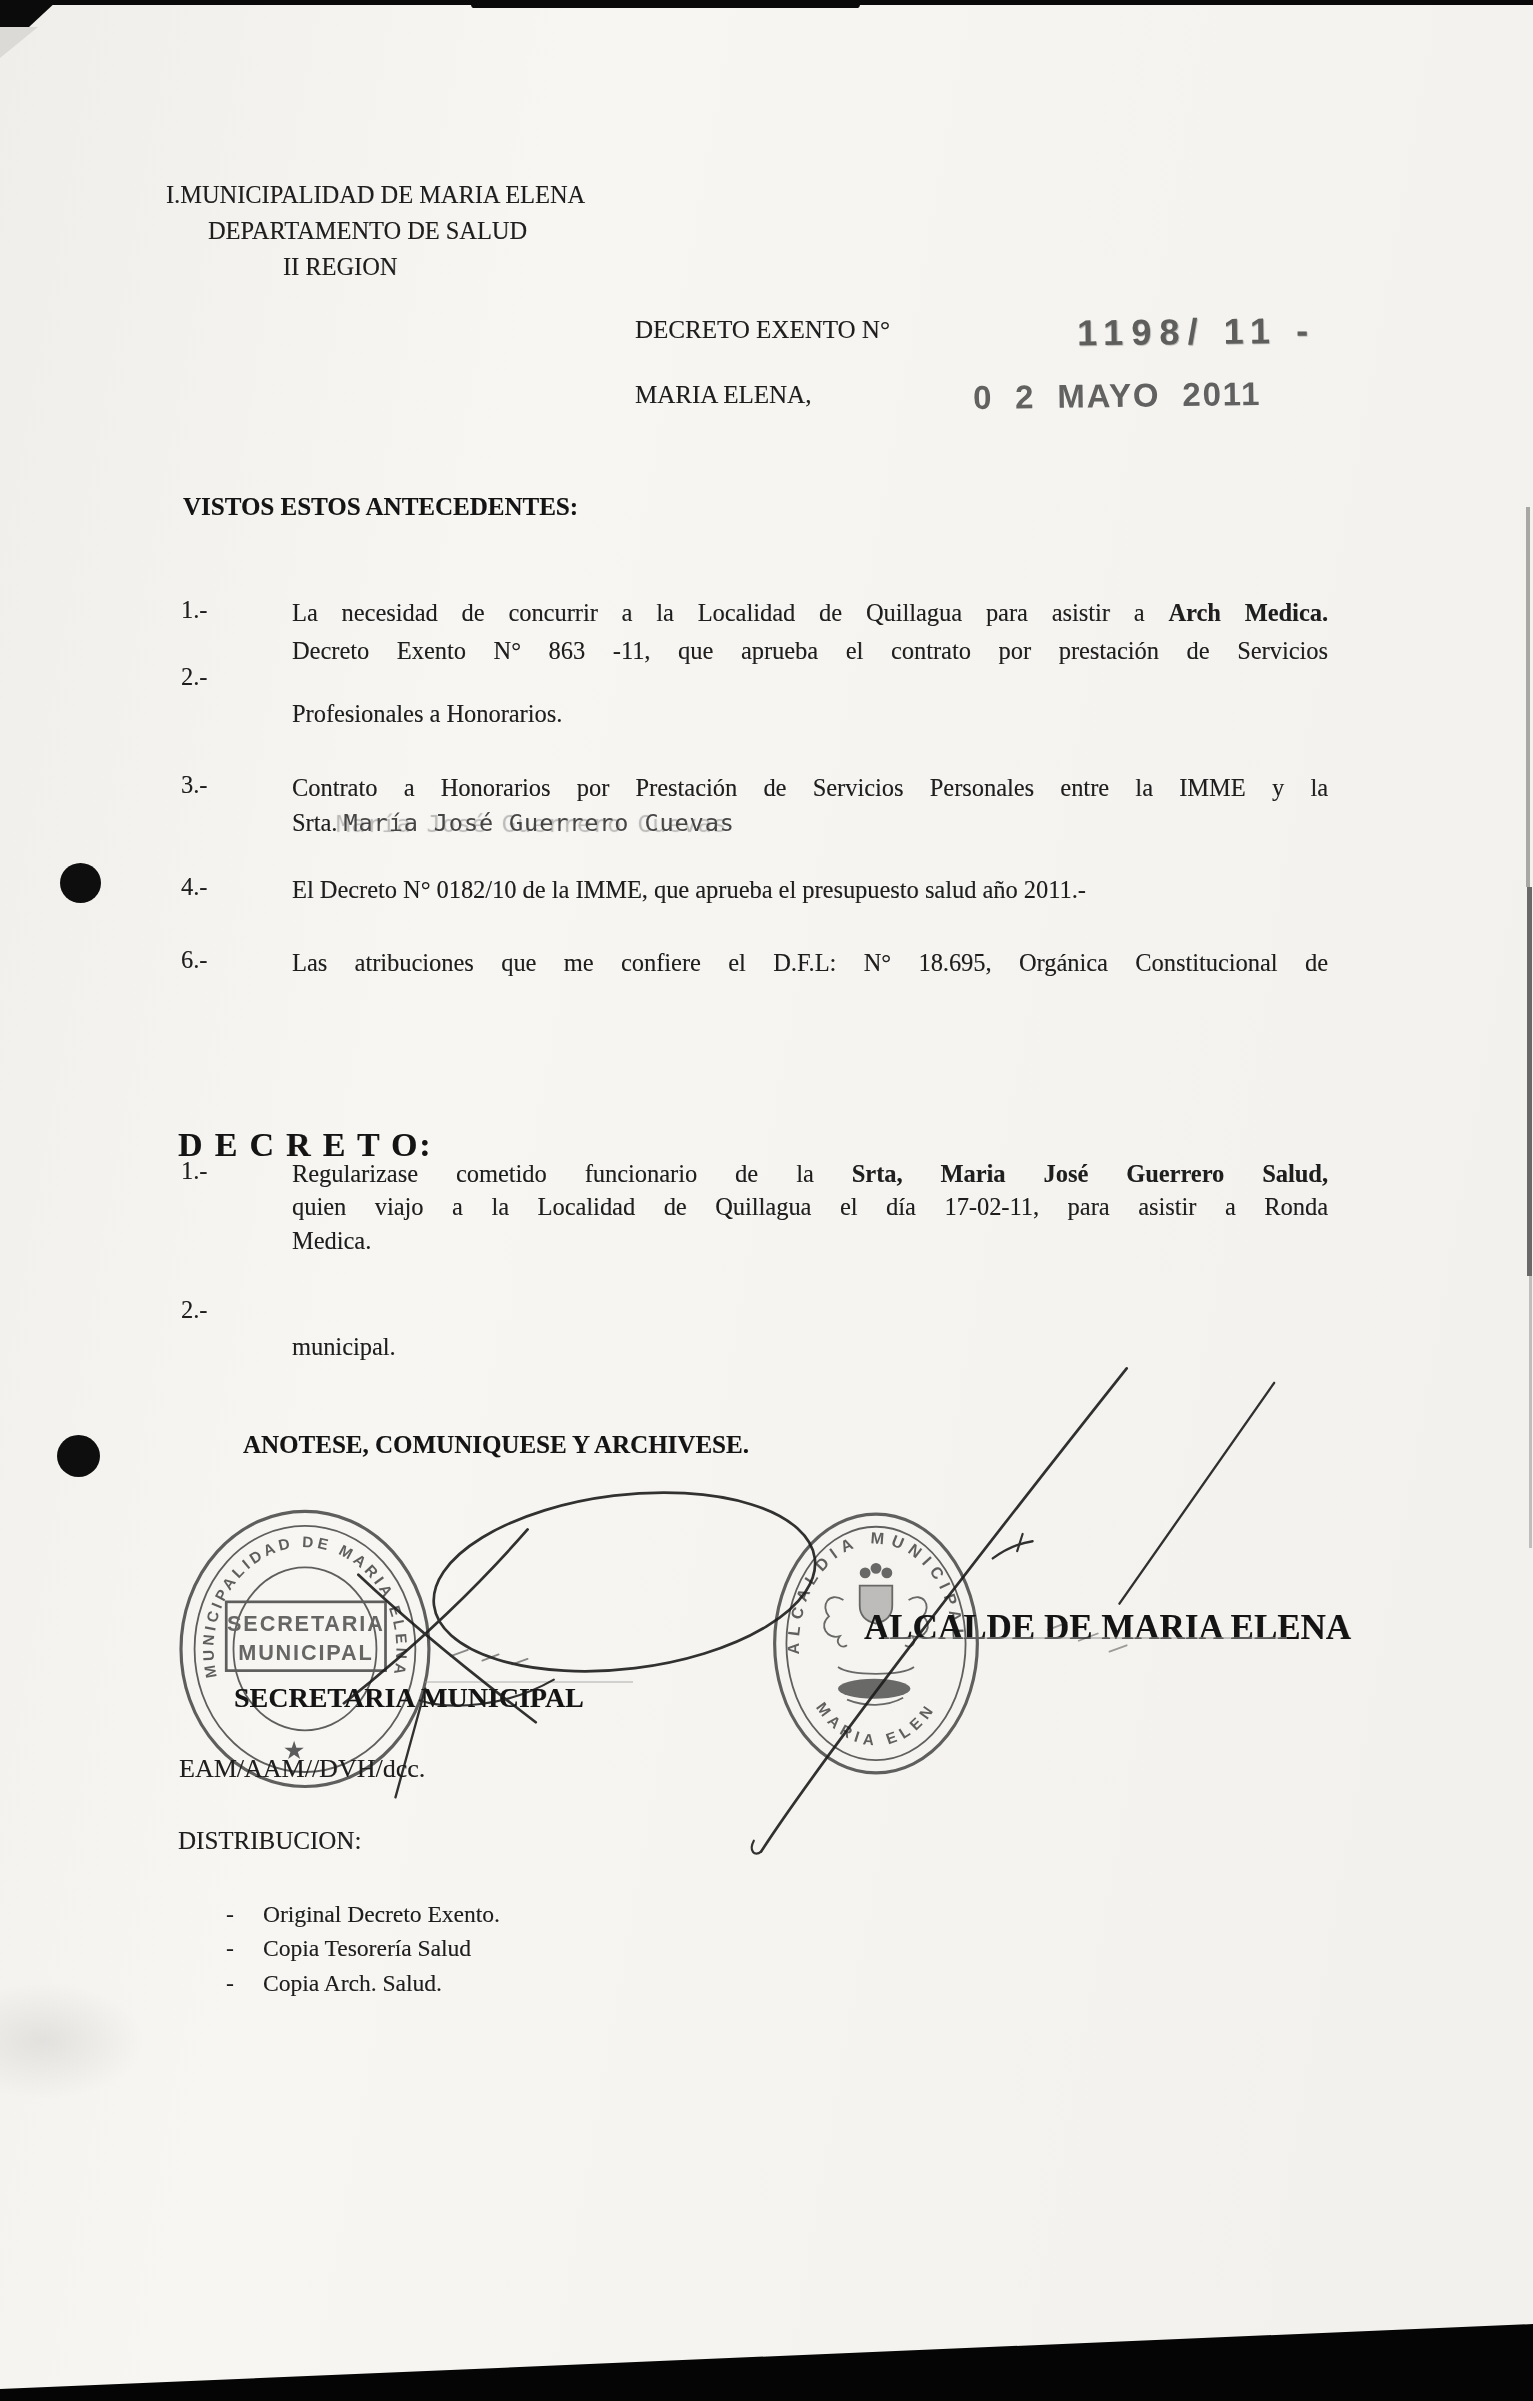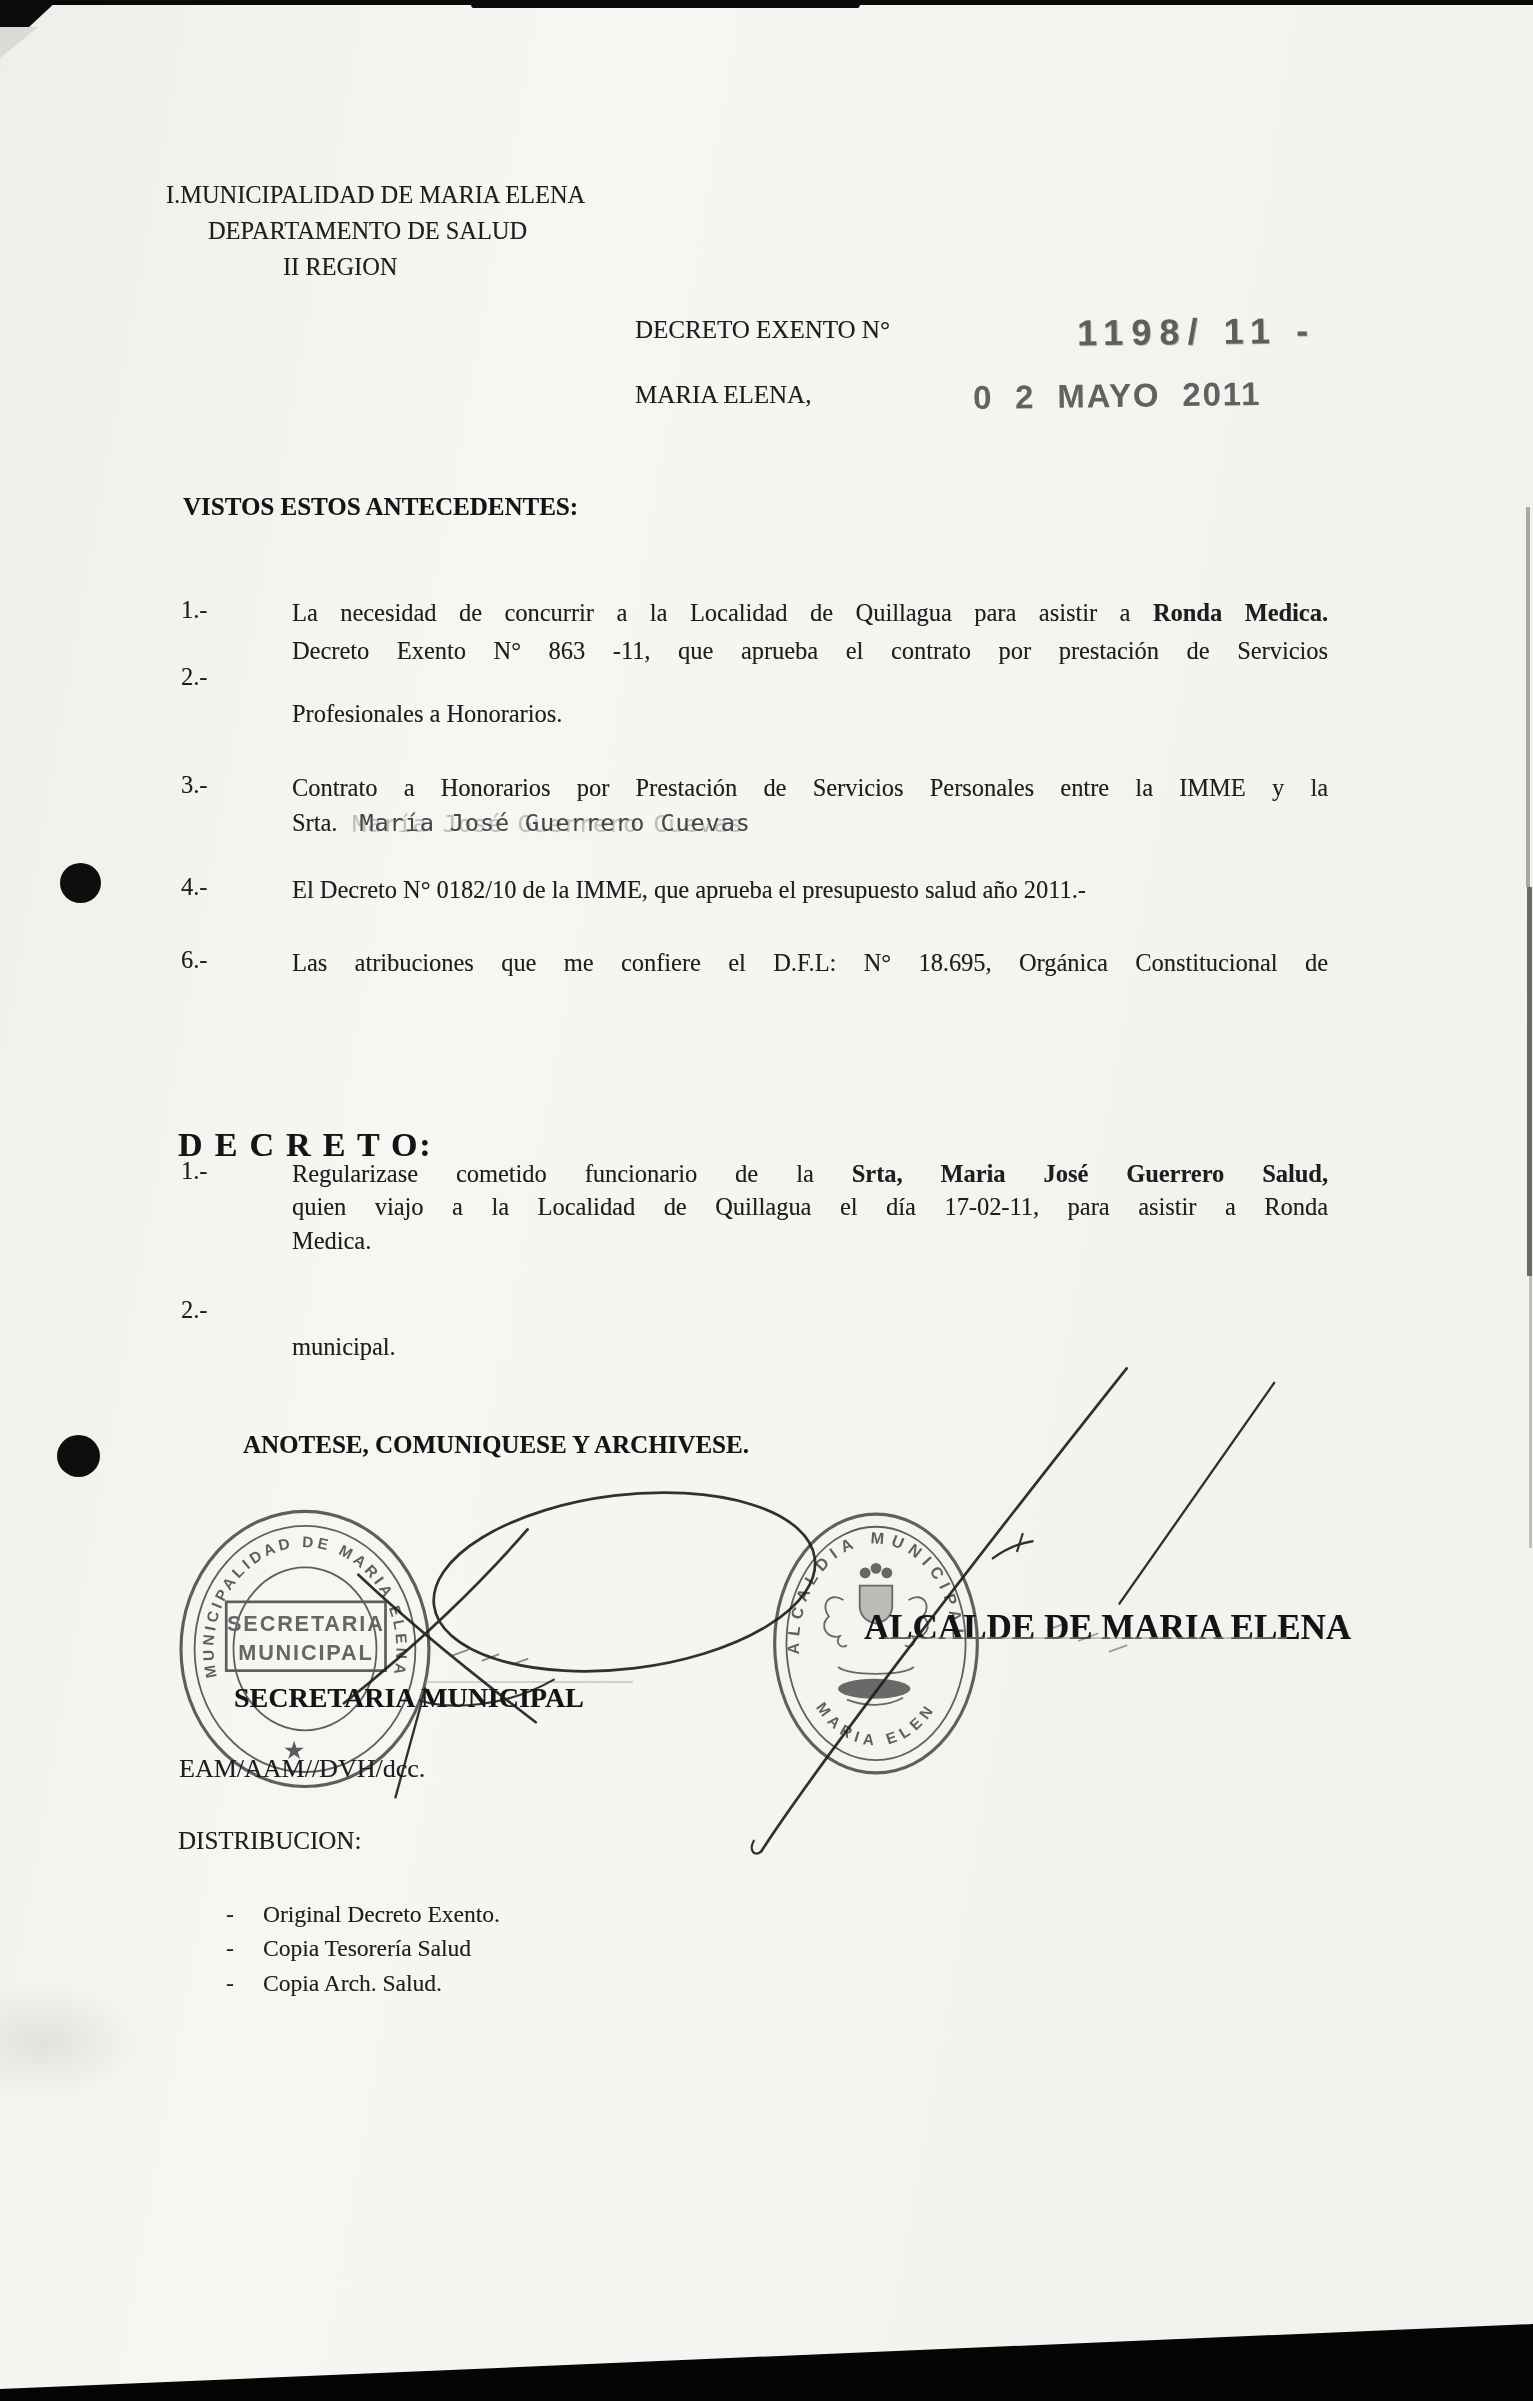--- a/index.html
+++ b/index.html
@@ -6,21 +6,21 @@
   #page{position:relative;width:1533px;height:2401px;overflow:hidden;
         background:linear-gradient(100deg,#efeeea,#f7f6f3 30%,#f2f1ed 90%);
         font-family:"Liberation Serif",serif;color:#1e1e1e;}
   .abs{position:absolute;}
   .ser{font-family:"Liberation Serif",serif;color:#1e1e1e;text-shadow:0.3px 0.3px 0.4px rgba(40,40,40,.4);}
   .tl{position:absolute;left:292px;width:1036px;font-size:24.4px;line-height:33px;text-align:justify;}
   .tl.just{text-align-last:justify;}
   .num{position:absolute;left:181px;font-size:24.4px;}
   .h{font-weight:700;color:#141414;}
   .typed{font-family:"DejaVu Sans Mono",monospace;font-size:23.5px;letter-spacing:0.9px;color:#454545;
-         text-shadow:-7.2px 0.9px 0.9px rgba(110,110,110,.45);margin-left:16px;}
+         text-shadow:-7.2px 0.9px 0.9px rgba(110,110,110,.45);}
   .ink{font-family:"Liberation Sans",sans-serif;font-weight:700;color:#4e4e4e;}
   #decree-number-stamp{left:1077px;top:311px;font-size:36px;letter-spacing:8.1px;transform:rotate(-.6deg);
          text-shadow:0.9px 0.9px 0.9px rgba(90,90,90,.5);opacity:.9;}
   #date-stamp{left:973px;top:377px;font-size:33px;letter-spacing:1.8px;word-spacing:11px;
          transform:rotate(-.8deg);opacity:.88;}
   svg{position:absolute;left:0;top:0;pointer-events:none;}
   .faintline{position:absolute;height:1.8px;background:#9a9a9a;opacity:.55;}
   .hole{position:absolute;border-radius:50%;background:#0e0e0e;}
 </style>
 </head>
@@ -33,21 +33,21 @@
   <div class="abs ser" style="left:283px;top:253px;font-size:24.4px;">II REGION</div>
 
   <div class="abs ser" style="left:635px;top:316px;font-size:25px;">DECRETO EXENTO N°</div>
   <div class="abs ink" id="decree-number-stamp">1198/ 11 -</div>
   <div class="abs ser" style="left:635px;top:381px;font-size:25px;">MARIA ELENA,</div>
   <div class="abs ink" id="date-stamp">0 2 MAYO 2011</div>
 
   <div class="abs ser h" style="left:183px;top:493px;font-size:25px;">VISTOS ESTOS ANTECEDENTES:</div>
 
   <div class="num ser" style="top:596px;">1.-</div>
-  <div class="tl just ser" style="top:596px;"><span>La necesidad de concurrir a la Localidad de Quillagua para asistir a </span><span style="font-weight: 700;">Ronda Medica.</span></div>
+  <div class="tl just ser" style="top:596px;"><span>La necesidad de concurrir a la Localidad de Quillagua para asistir a </span><span style="font-weight: 700;">Arch Medica.</span></div>
 
   <div class="num ser" style="top:663px;">2.-</div>
   <div class="tl just ser" style="top:634px;"><span>Decreto Exento N° 863 -11, que aprueba el contrato por prestación de Servicios</span></div>
   <div class="tl ser" style="top:697px;"><span>Profesionales a Honorarios.</span></div>
 
   <div class="num ser" style="top:771px;">3.-</div>
   <div class="tl just ser" style="top:771px;"><span>Contrato a Honorarios por Prestación de Servicios Personales entre la IMME y la</span></div>
   <div class="tl ser" style="top:806px;"><span>Srta. </span><span class="typed">María José Guerrero Cuevas</span></div>
 
   <div class="num ser" style="top:873px;">4.-</div>

